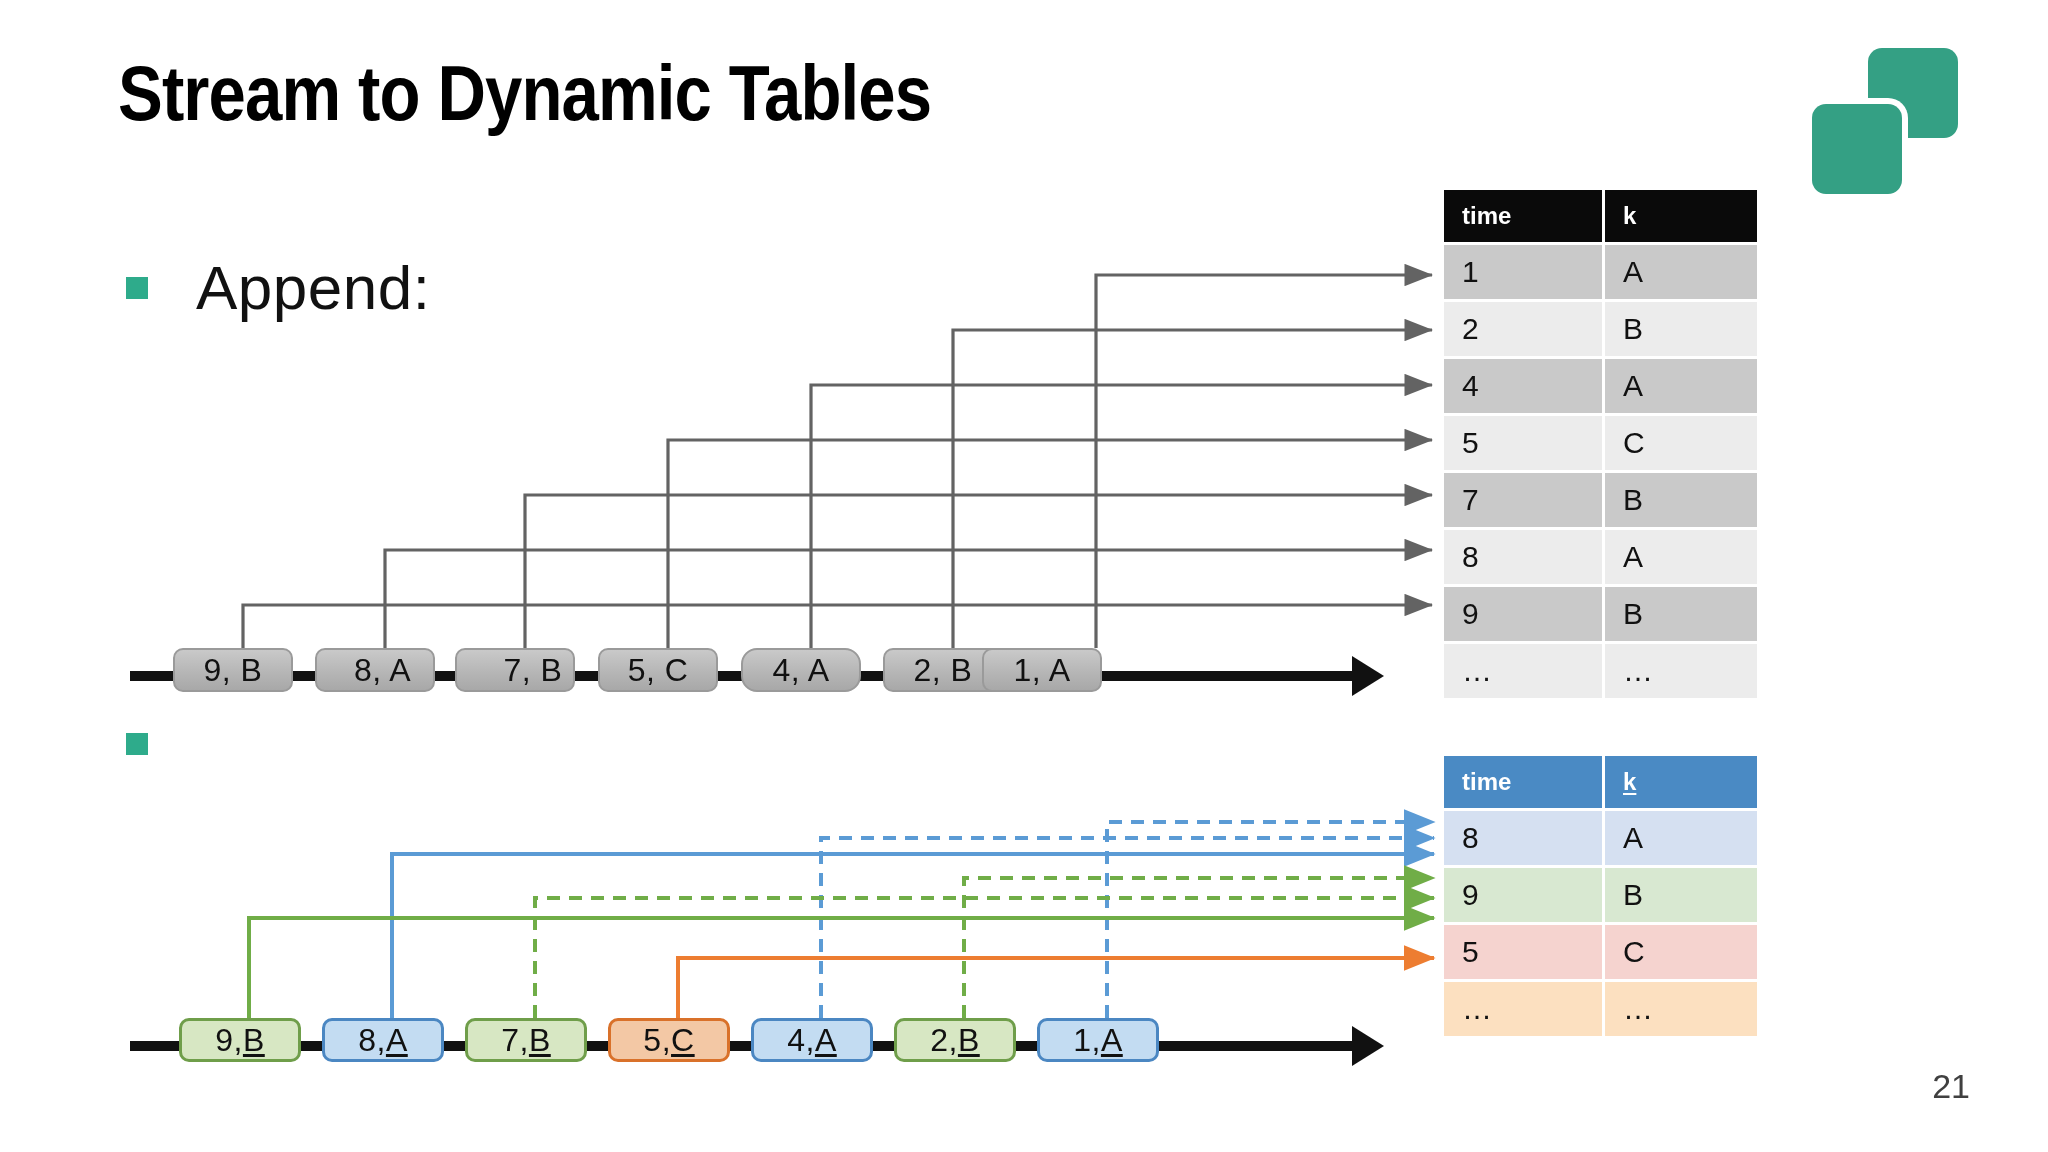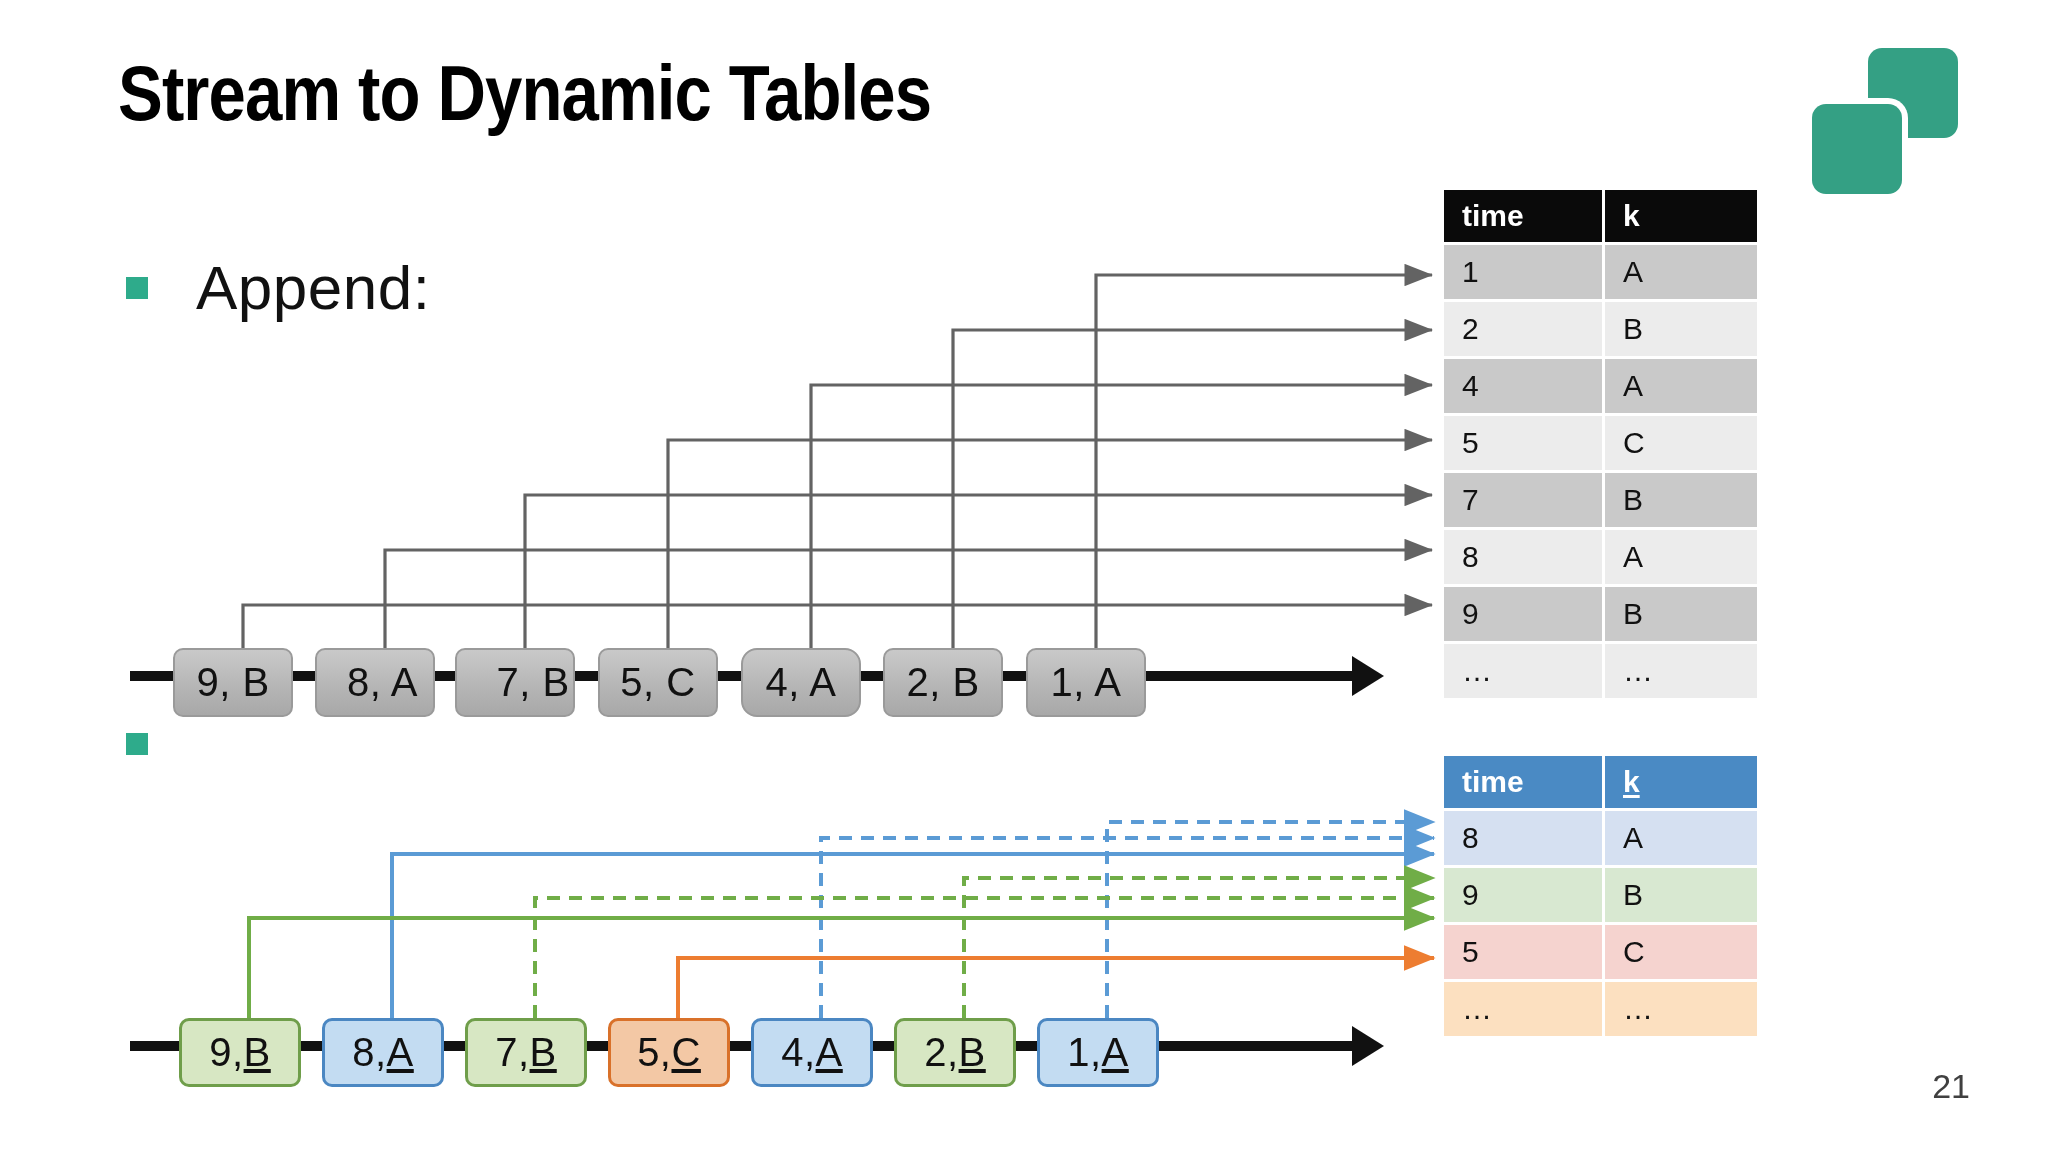--- a/index.html
+++ b/index.html
@@ -60,24 +60,24 @@
   }
   .stream .arrowhead {
     position: absolute; top: 8px;
     width: 0; height: 0;
     border-top: 20px solid transparent;
     border-bottom: 20px solid transparent;
     border-left: 32px solid #111111;
   }
   .evt {
     position: absolute; top: 0;
-    height: 69px;
+    height: 44px;
     border-radius: 10px;
     display: flex; align-items: center; justify-content: center;
-    font-size: 40px;
+    font-size: 32px;
     color: #111111;
     box-sizing: border-box;
     letter-spacing: 0.5px;
   }
   .evt .key { text-decoration: underline; text-underline-offset: 3px; }
 
   
   .evt.grey {
     background: linear-gradient(180deg,#c9c9c9 0%, #b6b6b6 55%, #a8a8a8 100%);
     border: 2px solid #9a9a9a;
@@ -95,21 +95,21 @@
     vertical-align: middle;
     font-size: 30px;
     font-weight: normal;
     color: #111111;
     box-sizing: border-box;
   }
   .dtable .c-time { width: 158px; padding-left: 18px; }
   .dtable .c-k    { width: 152px; padding-left: 18px; }
   .dtable tr { height: 54px; }
   .dtable thead tr { height: 52px; }
-  .dtable thead th { color: #ffffff; font-weight: bold; font-size: 30px; }
+  .dtable thead th { color: #ffffff; font-weight: bold; font-size: 24px; }
 
   
   #table-append thead th { background: #0a0a0a; }
   #table-append tr.odd  td { background: #c9c9c9; }
   #table-append tr.even td { background: #ececec; }
 
   
   #table-replace thead th { background: #4a8ac4; }
   #table-replace .r-blue   td { background: #d5e0f1; }
   #table-replace .r-green  td { background: #d8e8d1; }
@@ -202,21 +202,21 @@
 
 <div class="stream" id="stream-append" style="left:130px; top:648px; width:1250px;">
   <div class="axis" style="left:0; width:1230px;"></div>
   <div class="arrowhead" style="left:1222px;"></div>
   <div class="evt grey" style="left:43px;  width:120px;">9, B</div>
   <div class="evt grey" style="left:185px; width:120px;padding-left:15px;">8, A</div>
   <div class="evt grey" style="left:325px; width:120px;padding-left:36px;">7, B</div>
   <div class="evt grey" style="left:468px; width:120px;">5, C</div>
   <div class="evt grey" style="left:611px; width:120px;border-radius:16px;">4, A</div>
   <div class="evt grey" style="left:753px; width:120px;">2, B</div>
-  <div class="evt grey" style="left:896px; width:120px;">1, A</div>
+  <div class="evt grey" style="left:852px; width:120px;">1, A</div>
 </div>
 
 <table class="dtable" id="table-append" style="left:1441px; top:187px;">
   <thead>
     <tr>
       <th class="c-time">time</th>
       <th class="c-k">k</th>
     </tr>
   </thead>
   <tbody>

